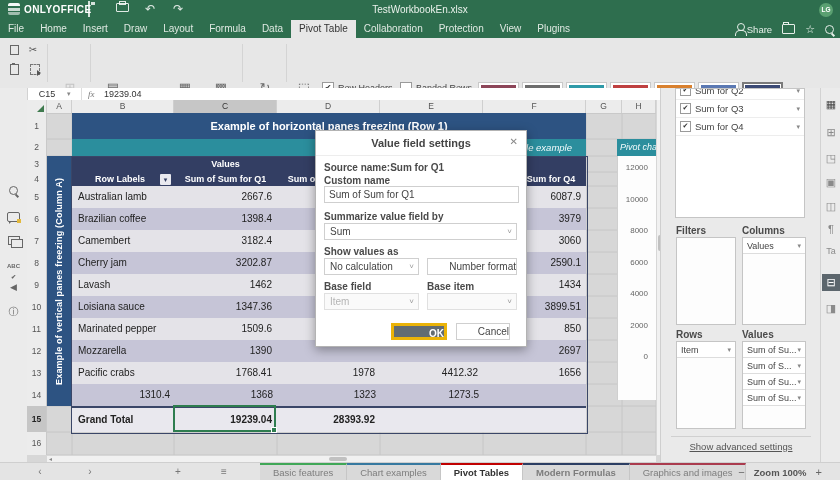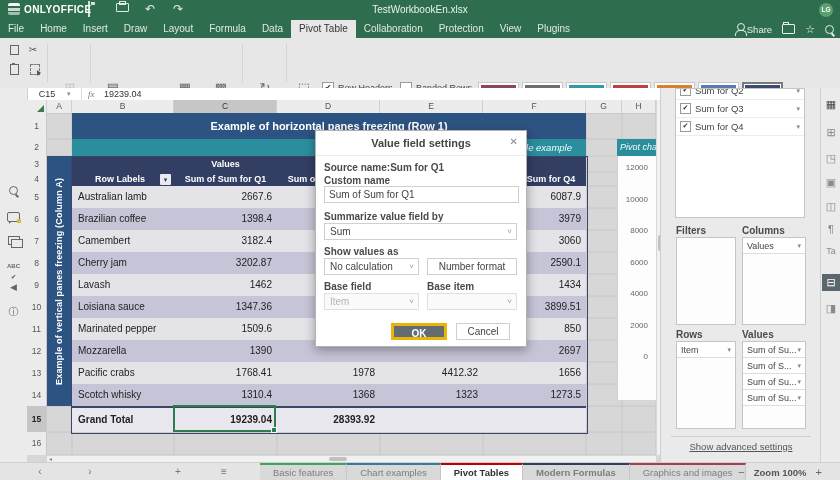--- a/index.html
+++ b/index.html
@@ -119,21 +119,21 @@
   
   #dialog{position:absolute;left:315px;top:130px;width:210px;height:215px;background:#fff;border:1px solid #b3b3b3;
           box-shadow:0 3px 10px rgba(0,0,0,.35);z-index:50}
   #dlg-title{position:absolute;left:0;top:0;width:100%;height:24px;line-height:24px;text-align:center;font-size:11px;font-weight:bold;color:#444;border-bottom:1px solid #ededed}
   #dlg-close{position:absolute;right:8px;top:5px;font-size:10px;color:#888;cursor:pointer}
   .dlbl{position:absolute;font-size:10px;font-weight:bold;color:#4a4a4a}
   #dlg-input{position:absolute;left:8px;top:55px;width:185px;height:15px;border:1px solid #cfcfcf;font-size:10px;color:#444;padding:0 4px;font-family:"Liberation Sans",sans-serif}
   .dsel{position:absolute;height:17px;line-height:16px;border:1px solid #cfcfcf;background:#fff;font-size:10px;color:#444;padding:0 14px 0 5px;box-sizing:border-box;cursor:pointer;white-space:nowrap;overflow:hidden}
   .dsel::after{content:"˅";position:absolute;right:4px;top:0;font-size:8px;color:#999}
   .dsel.disabled{color:#b5b5b5;background:#fafafa;border-color:#e0e0e0;cursor:default}
-  .dbtn{position:absolute;height:17px;line-height:16px;text-align:center;font-size:10px;box-sizing:border-box;cursor:pointer}
+  .dbtn{position:absolute;height:17px;line-height:16px;text-align:right;font-size:10px;box-sizing:border-box;cursor:pointer}
   #btn-numfmt{left:111px;top:127px;width:90px;background:#fff;border:1px solid #cfcfcf;color:#444}
   #btn-ok{left:75px;top:192px;width:56px;background:#626c72;border:3px solid #eab308;color:#fff;font-weight:bold}
   #btn-cancel{left:140px;top:192px;width:54px;background:#fff;border:1px solid #cfcfcf;color:#444}
   
   #panel{position:absolute;left:660px;top:88px;width:160px;height:374px;background:#eaeaea;border-left:1px solid #cfcfcf;box-sizing:border-box}
   #fieldlist{position:absolute;left:14px;top:0;width:130px;height:130px;background:#fff;border:1px solid #c5c5c5;box-sizing:border-box;overflow:hidden}
   .frow{height:17px;display:flex;align-items:center;gap:4px;padding:0 4px;border-bottom:1px solid #ededed;font-size:9.5px;color:#444;cursor:pointer}
   .frow:first-child{margin-top:-7px}
   .frow .cb{width:9px;height:9px;line-height:8px;font-size:7px}
   .frow .fcaret{margin-left:auto;font-size:7px;color:#888}
@@ -436,21 +436,20 @@
       <div class="cn">2697</div>
   </div>
   <div class="prow band-a" style="top:262px">
     <div class="c0">Pacific crabs</div>
       <div class="cn">1768.41</div>
       <div class="cn">1978</div>
       <div class="cn">4412.32</div>
       <div class="cn">1656</div>
   </div>
   <div class="prow band-b" style="top:284px">
-    <div class="c0">Scotch whisky</div>
       <div class="cn">1310.4</div>
       <div class="cn">1368</div>
       <div class="cn">1323</div>
       <div class="cn">1273.5</div>
   </div>
   <div id="gtrow">
     <div class="c0">Grand Total</div>
       <div class="cn">19239.04</div>
       <div class="cn">28393.92</div>
   </div>

